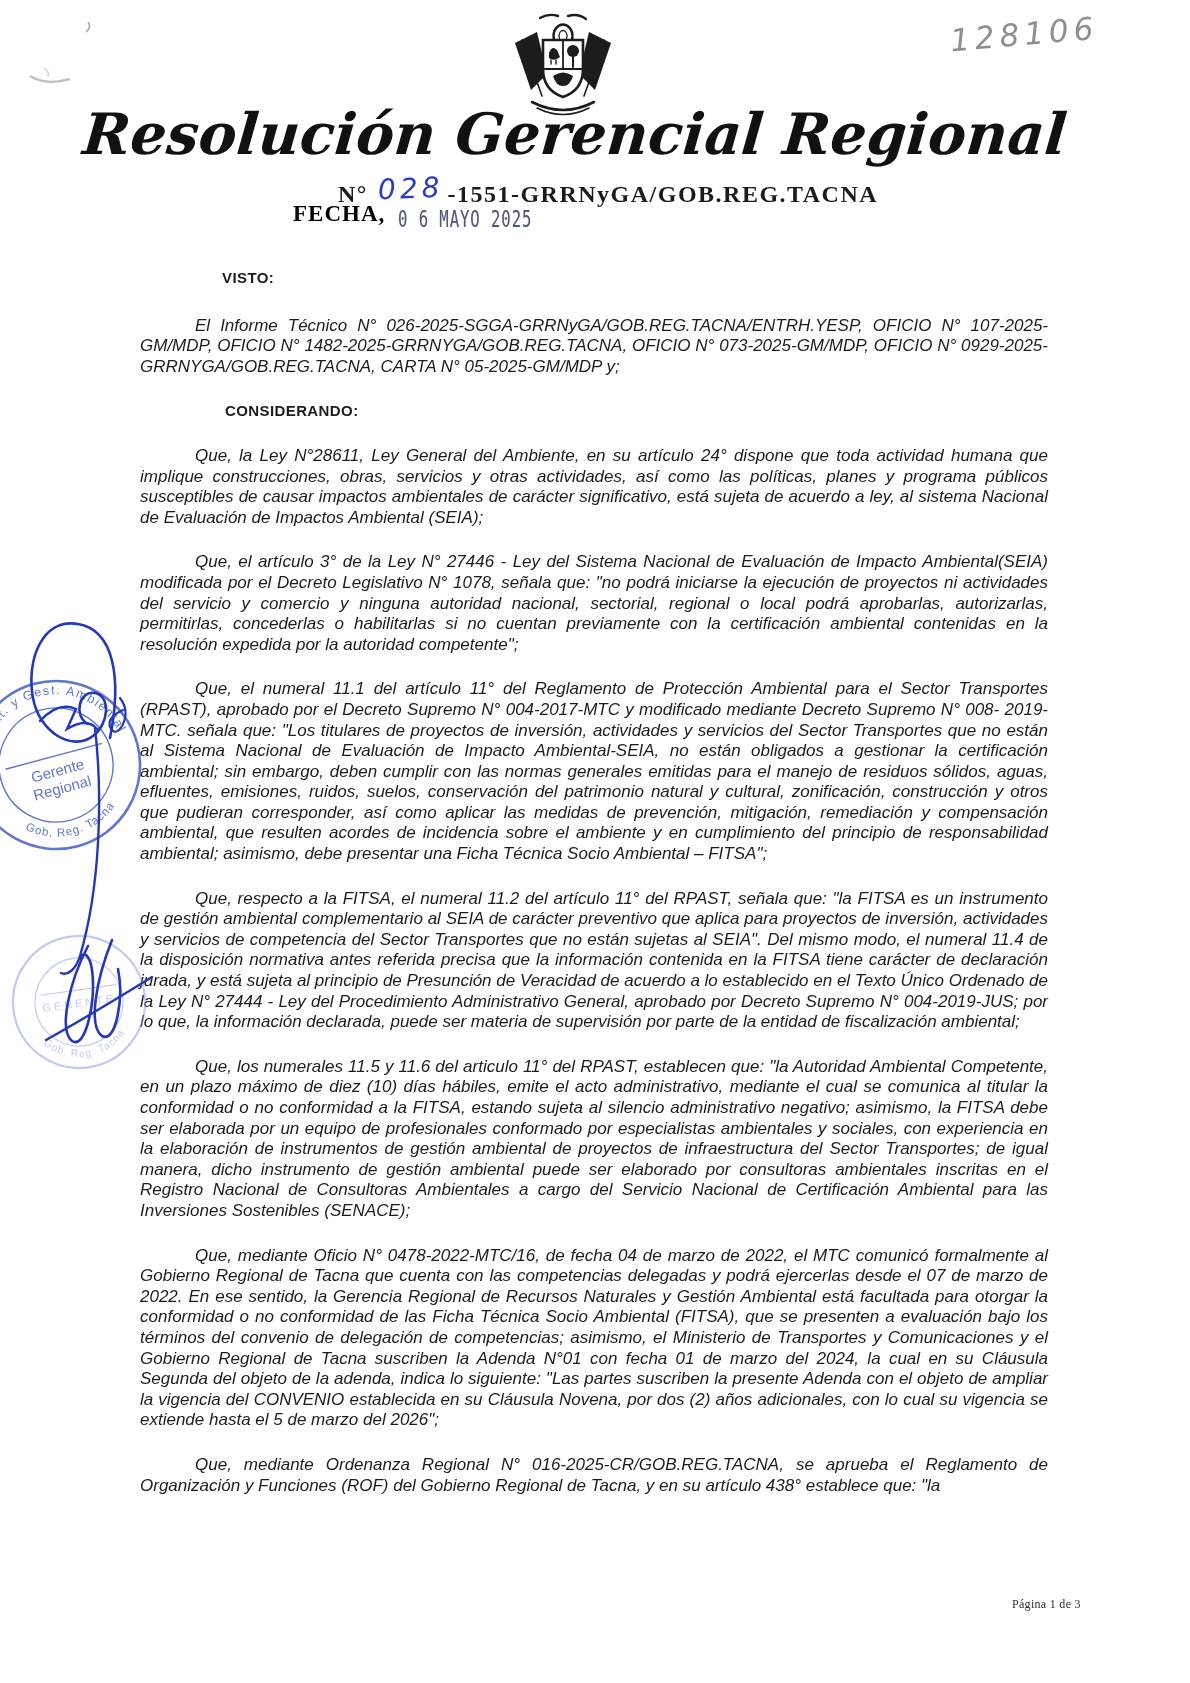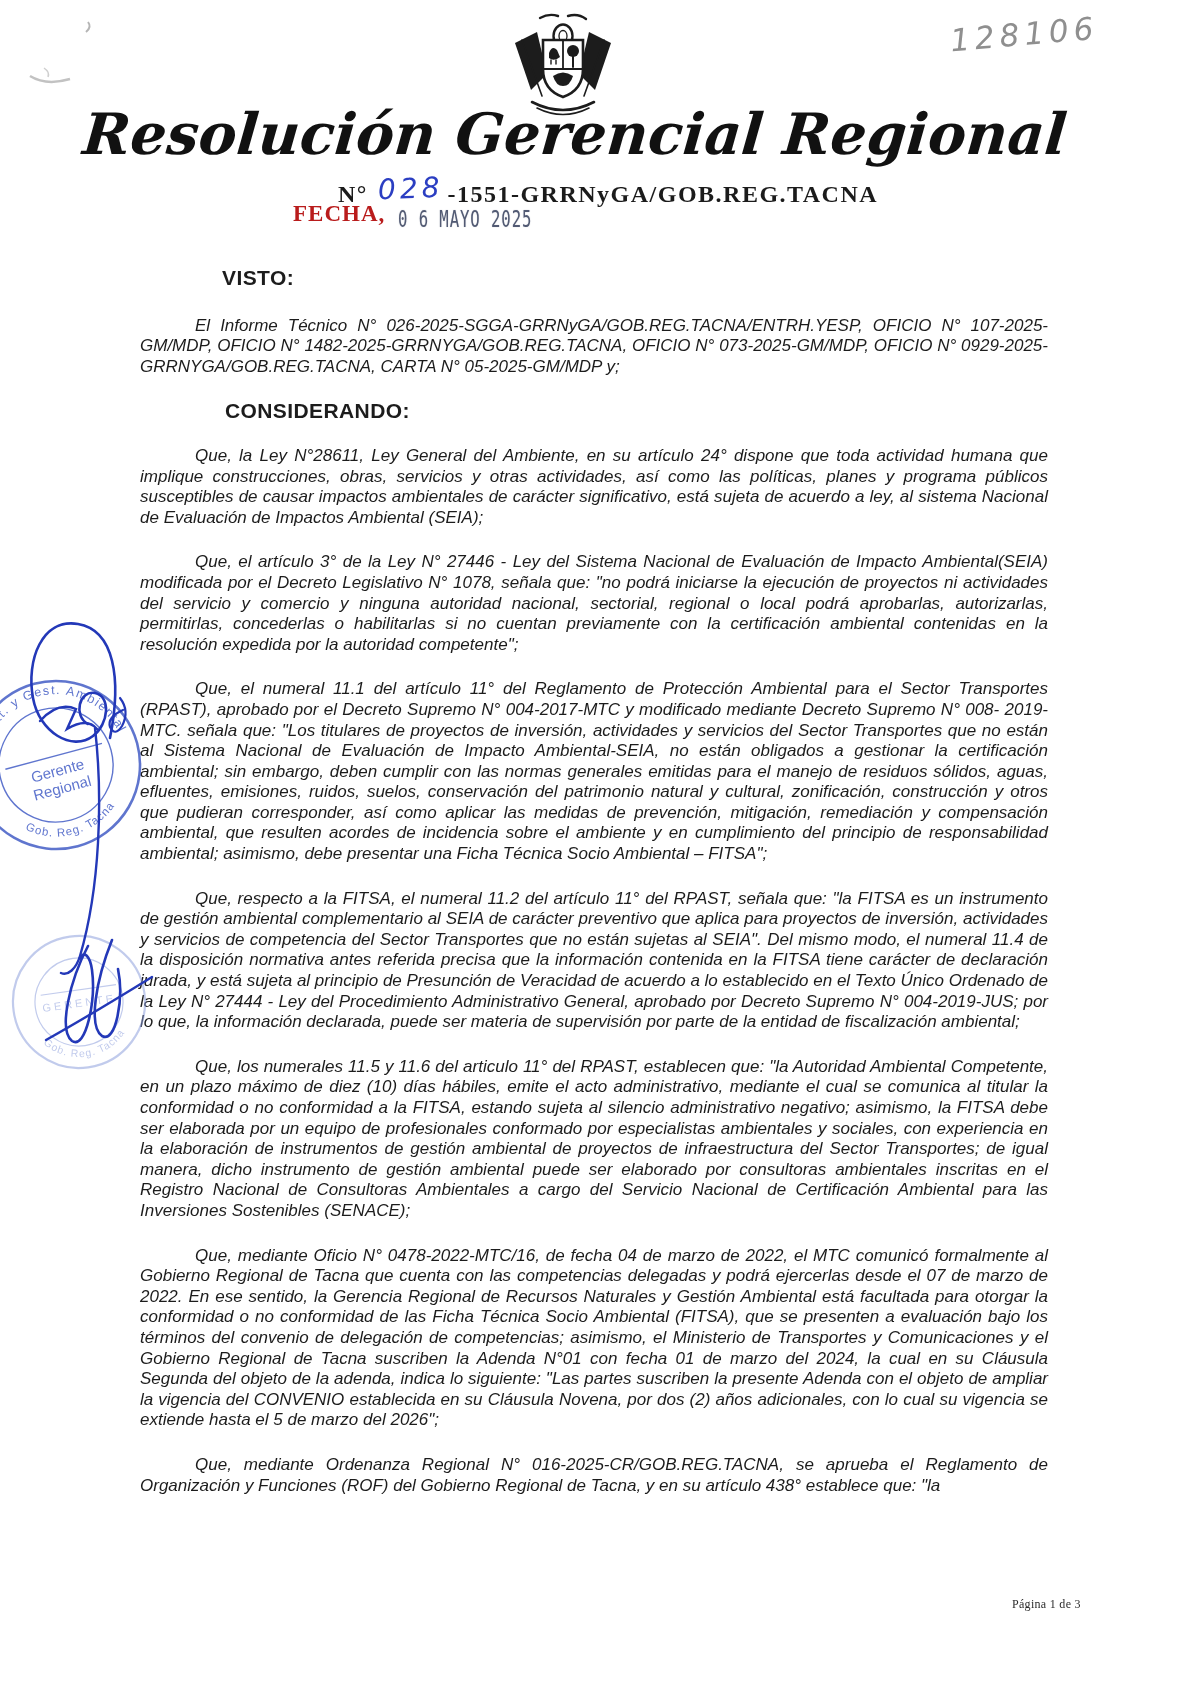--- a/index.html
+++ b/index.html
@@ -32,38 +32,38 @@
     letter-spacing:1.5px;color:#1b1b1b;
   }
   .num-hand{
     display:inline-block;color:#2b3ec2;font-family:"DejaVu Sans",sans-serif;
     font-style:italic;font-weight:400;font-size:28px;letter-spacing:4px;
     position:relative;top:-4px;margin:0 4px 0 10px;transform:rotate(-2deg);
   }
   .fecha-label{
     position:absolute;top:201px;left:293px;
     font-family:"Liberation Serif",serif;font-weight:bold;font-size:23px;
-    letter-spacing:1px;color:#b91c1c;
+    letter-spacing:1px;color:#000000;
   }
   .fecha-stamp{
     position:absolute;top:206px;left:398px;
     font-family:"DejaVu Sans Mono",monospace;font-size:17px;
     color:rgba(54,64,92,.8);letter-spacing:1px;white-space:nowrap;
     transform:scale(.92,1.3);transform-origin:left top;
     text-shadow:0 0 1px rgba(54,64,92,.35);
   }
   
   .body-col{
     position:absolute;left:140px;top:268px;width:908px;
     font-size:17px;line-height:20.6px;text-align:justify;color:#1c1c1c;
   }
   .body-col p{margin:0 0 24px 0;text-indent:55px;font-style:italic;}
   .sec-heading{
     font-family:"Liberation Sans",sans-serif;font-weight:bold;
-    font-size:21px;letter-spacing:.4px;text-indent:0;
+    font-size:15px;letter-spacing:.4px;text-indent:0;
   }
   .h-visto{margin:0 0 27px 82px;}
   .h-consid{margin:2px 0 24px 85px;}
   
   .stamps{position:absolute;top:558px;left:0;pointer-events:none;}
   
   .footer-page{
     position:absolute;top:1597px;left:1012px;
     font-family:"Liberation Serif",serif;font-size:12px;color:#2b2b2b;
     letter-spacing:.3px;

